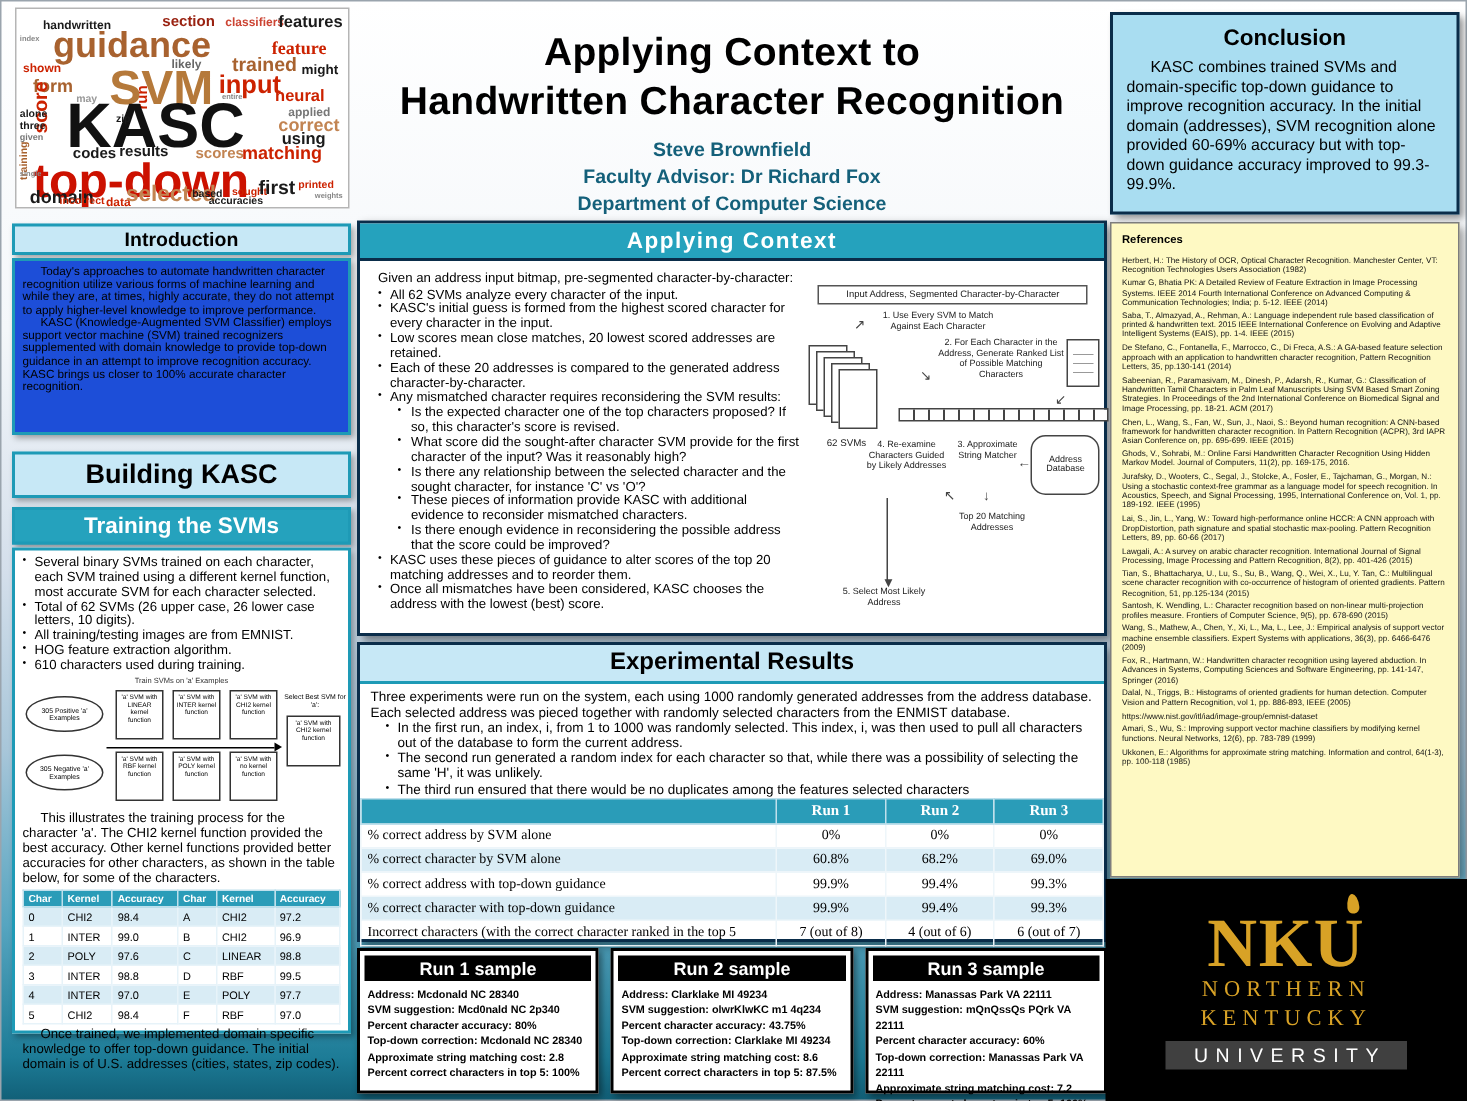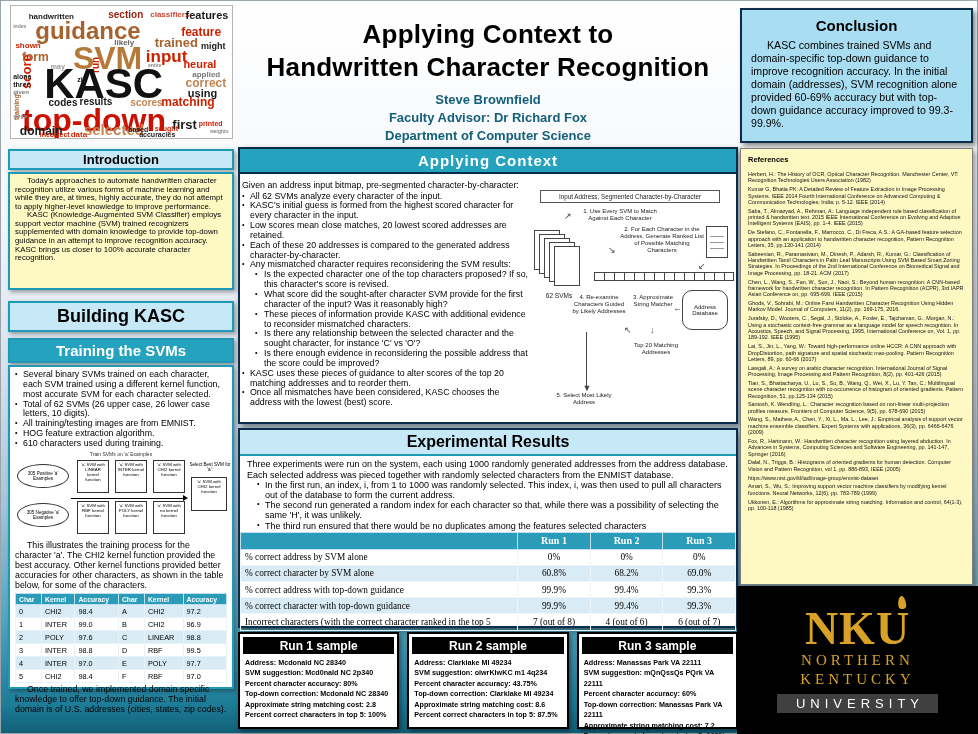--- a/index.html
+++ b/index.html
@@ -23,21 +23,21 @@
   
   .conclusion{left:740px;top:8px;width:233px;height:135px;background:#a9ddf1;border:2px solid #0a2d4a;
     box-shadow:3px 3px 5px rgba(0,0,0,.45);padding:5px 9px;}
   .c-title{text-align:center;font-weight:800;font-size:15px;margin:2px 0 5px;}
   .c-body{font-size:10.6px;line-height:1.22;text-indent:16px;}
 
   
   .bar{left:8px;width:226px;background:#c7e8f6;border:2px solid #1e9ab6;font-weight:800;text-align:center;
     box-shadow:2px 2px 4px rgba(0,0,0,.35);}
   .intro-bar{top:149px;height:21px;font-size:13px;line-height:17px;}
-  .intro-body{left:8px;top:172px;width:226px;height:118px;background:#fef9c3;border:2px solid #1e9ab6;
+  .intro-body{left:8px;top:172px;width:226px;height:118px;background:#1d4ed8;border:2px solid #1e9ab6;
     padding:3px 5px;font-size:7.8px;line-height:1.1;box-shadow:2px 2px 4px rgba(0,0,0,.35);}
   .intro-body p{text-indent:12px;}
   .building-bar{top:301px;height:31px;font-size:18px;line-height:26px;}
   .training-bar{top:338px;height:25px;font-size:15px;line-height:21px;background:#25a2bd;color:#fff;}
   .training-body{left:8px;top:365px;width:226px;height:324px;background:#fff;border:2px solid #1e9ab6;
     padding:3px 5px;font-size:8.8px;box-shadow:2px 2px 4px rgba(0,0,0,.35);}
 
   .bullet{position:relative;padding-left:8px;line-height:1.12;}
   .bullet .bmark{position:absolute;left:0;top:0;font-size:80%;}
   .l2{padding-left:22px;}
@@ -61,21 +61,21 @@
   .kernel-table{width:100%;border-collapse:collapse;margin-top:3px;}
   .kernel-table th{background:#2a9cb8;color:#fff;font-size:6.8px;text-align:left;padding:1.5px 3px;border:1px solid #bfe0ec;}
   .kernel-table td{font-size:7.3px;padding:1.5px 3px;border:1px solid #e7f3f9;}
   .kernel-table tbody tr:nth-child(odd) td{background:#d9ecf5;}
 
   
   .teal-bar{background:#25a2bd;color:#fff;font-weight:800;font-size:15px;text-align:center;padding:3px 0;
     border-bottom:2px solid #0a2d4a;letter-spacing:1px;}
   .applying{left:238px;top:147px;width:500px;height:277px;background:#fff;border:2px solid #0a2d4a;
     box-shadow:3px 3px 6px rgba(0,0,0,.45);}
-  .ap-content{display:flex;padding:6px 4px 0 2px;border-radius:20px;}
+  .ap-content{display:flex;padding:6px 4px 0 12px;border-radius:20px;}
   .ap-text{width:288px;font-size:8.8px;line-height:1.2;}
   .ap-intro{margin-bottom:1px;}
   .ap-diag{position:relative;width:200px;height:236px;font-size:6px;color:#222;}
   .dg-box{position:absolute;border:1px solid #555;background:#fff;text-align:center;line-height:1.15;}
   .dg-lbl{position:absolute;text-align:center;line-height:1.18;}
   .page{position:absolute;width:26px;height:40px;background:#fff;border:1px solid #444;}
   .cells{position:absolute;left:64px;top:92px;width:140px;height:9px;border:1px solid #444;
     background:repeating-linear-gradient(90deg,#fff 0 9px,#444 9px 10px);}
   .docicon{position:absolute;left:176px;top:46px;width:22px;height:32px;border:1px solid #444;background:
     repeating-linear-gradient(180deg,transparent 0 5px,#999 5px 6px) content-box;padding:4px 3px;}
@@ -118,21 +118,21 @@
 </style>
 </head>
 <body>
 
 <div class="wordcloud panel">
     <span class="wc-word" style="left: 8%; top: 5%; font-size: 8px; color: rgb(26, 26, 26);">handwritten</span>
     <span class="wc-word" style="left: 44%; top: 3%; font-size: 10px; color: rgb(153, 34, 17);">section</span>
     <span class="wc-word" style="left: 63%; top: 4%; font-size: 8px; color: rgb(204, 68, 51);">classifiers</span>
     <span class="wc-word" style="left: 79%; top: 3%; font-size: 11px; color: rgb(26, 26, 26);">features</span>
     <span class="wc-word" style="left: 11%; top: 10%; font-size: 24px; color: rgb(168, 98, 47);">guidance</span>
-    <span class="wc-word" style="left: 77%; top: 15%; font-size: 12px; color: rgb(204, 34, 0);">feature</span>
+    <span class="wc-word" style="left: 77%; top: 15%; font-size: 12px; color: rgb(204, 34, 0); font-family: Liberation Serif, serif;">feature</span>
     <span class="wc-word" style="left: 1%; top: 14%; font-size: 5px; color: rgb(136, 136, 136);">index</span>
     <span class="wc-word" style="left: 2%; top: 27%; font-size: 8px; color: rgb(204, 34, 0);">shown</span>
     <span class="wc-word" style="left: 25%; top: 25%; font-size: 8px; color: rgb(102, 102, 102); margin-left: 48px;">likely</span>
     <span class="wc-word" style="left: 65%; top: 23%; font-size: 13px; color: rgb(168, 98, 47);">trained</span>
     <span class="wc-word" style="left: 86%; top: 27%; font-size: 9px; color: rgb(26, 26, 26); text-align: right;">might</span>
     <span class="wc-word" style="left: 28%; top: 27%; font-size: 32px; color: rgb(181, 121, 58);">SVM</span>
     <span class="wc-word" style="left: 61%; top: 32%; font-size: 17px; color: rgb(204, 34, 0);">input</span>
     <span class="wc-word" style="left: 5%; top: 34%; font-size: 12px; color: rgb(168, 98, 47);">form</span>
     <span class="wc-word" style="left: 18%; top: 43%; font-size: 7px; color: rgb(153, 153, 153);">may</span>
     <span class="wc-word" style="left: 78%; top: 40%; font-size: 11px; color: rgb(204, 34, 0);">neural</span>
@@ -286,22 +286,22 @@
     <div class="ap-text">
       <div class="ap-intro">Given an address input bitmap, pre-segmented character-by-character:</div>
       <div>
           <div class="bullet l1"><span class="bmark">•</span><span class="btext">All 62 SVMs analyze every character of the input.</span></div>
           <div class="bullet l1"><span class="bmark">•</span><span class="btext">KASC's initial guess is formed from the highest scored character for every character in the input.</span></div>
           <div class="bullet l1"><span class="bmark">•</span><span class="btext">Low scores mean close matches, 20 lowest scored addresses are retained.</span></div>
           <div class="bullet l1"><span class="bmark">•</span><span class="btext">Each of these 20 addresses is compared to the generated address character-by-character.</span></div>
           <div class="bullet l1"><span class="bmark">•</span><span class="btext">Any mismatched character requires reconsidering the SVM results:</span></div>
           <div class="bullet l2"><span class="bmark">•</span><span class="btext">Is the expected character one of the top characters proposed? If so, this character's score is revised.</span></div>
           <div class="bullet l2"><span class="bmark">•</span><span class="btext">What score did the sought-after character SVM provide for the first character of the input? Was it reasonably high?</span></div>
+          <div class="bullet l2"><span class="bmark">•</span><span class="btext">Is there any relationship between the selected character and the sought character, for instance 'C' vs 'O'?</span></div>
           <div class="bullet l2"><span class="bmark">•</span><span class="btext">These pieces of information provide KASC with additional evidence to reconsider mismatched characters.</span></div>
-          <div class="bullet l2"><span class="bmark">•</span><span class="btext">Is there any relationship between the selected character and the sought character, for instance 'C' vs 'O'?</span></div>
           <div class="bullet l2"><span class="bmark">•</span><span class="btext">Is there enough evidence in reconsidering the possible address that the score could be improved?</span></div>
           <div class="bullet l1"><span class="bmark">•</span><span class="btext">KASC uses these pieces of guidance to alter scores of the top 20 matching addresses and to reorder them.</span></div>
           <div class="bullet l1"><span class="bmark">•</span><span class="btext">Once all mismatches have been considered,  KASC chooses the address with the lowest (best) score.</span></div>
         </div>
     </div>
     <div class="ap-diag">
       <div class="dg-box" style="left:10px;top:10px;width:180px;padding:2px;font-size:6.3px">Input Address, Segmented Character-by-Character</div>
       <div class="dg-lbl" style="left:46px;top:28px;width:88px;font-size:6px">1. Use Every SVM to Match Against Each Character</div>
       <div>
         <div class="page" style="left:4px;top:50px"></div>

